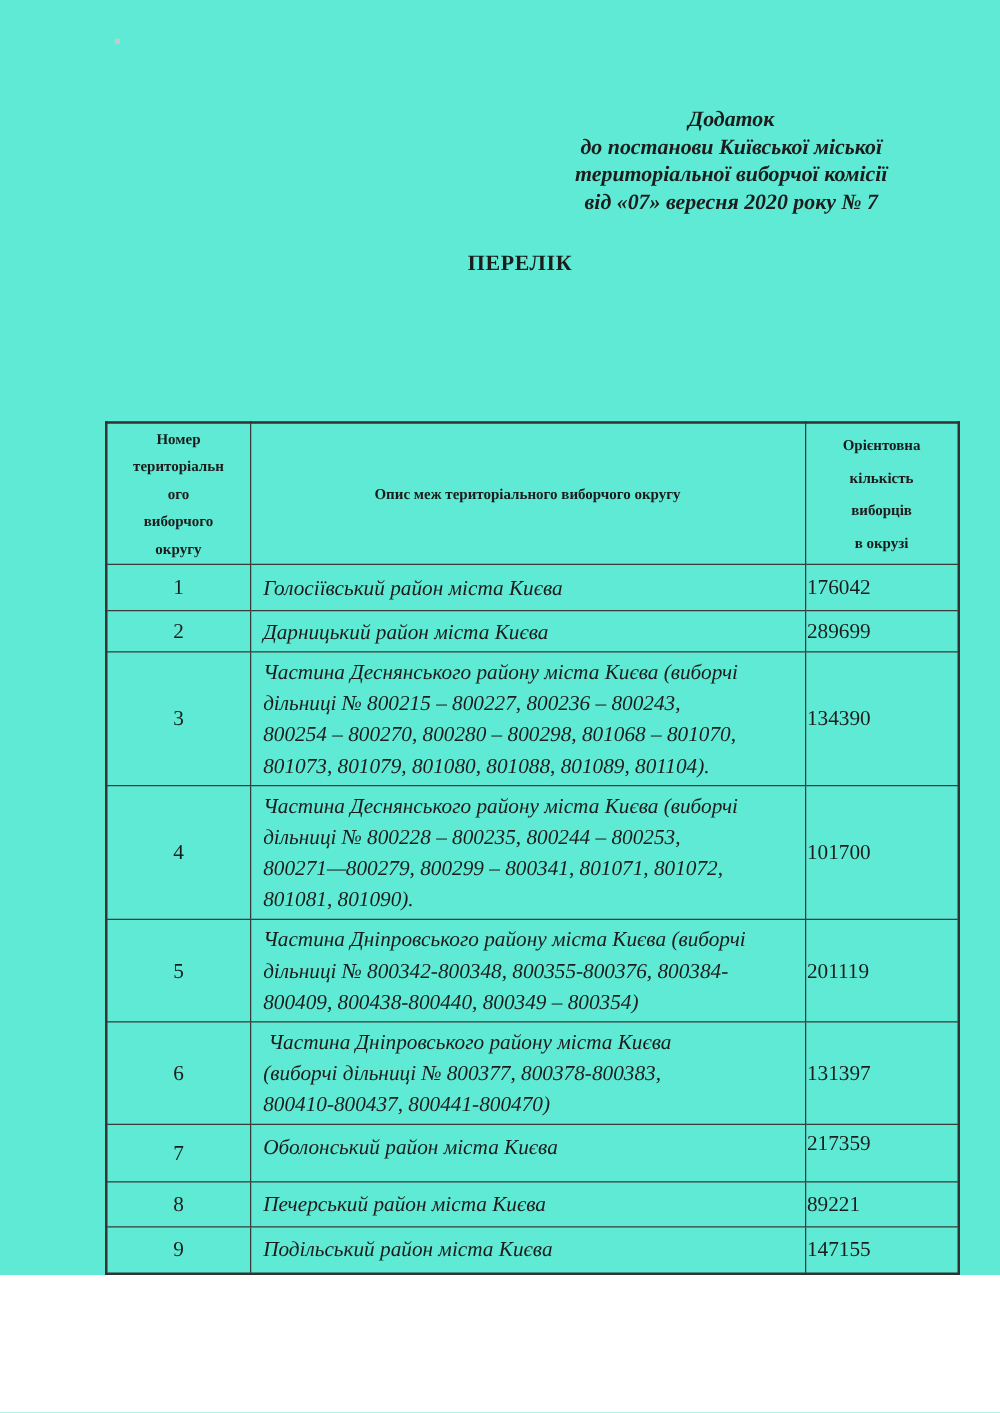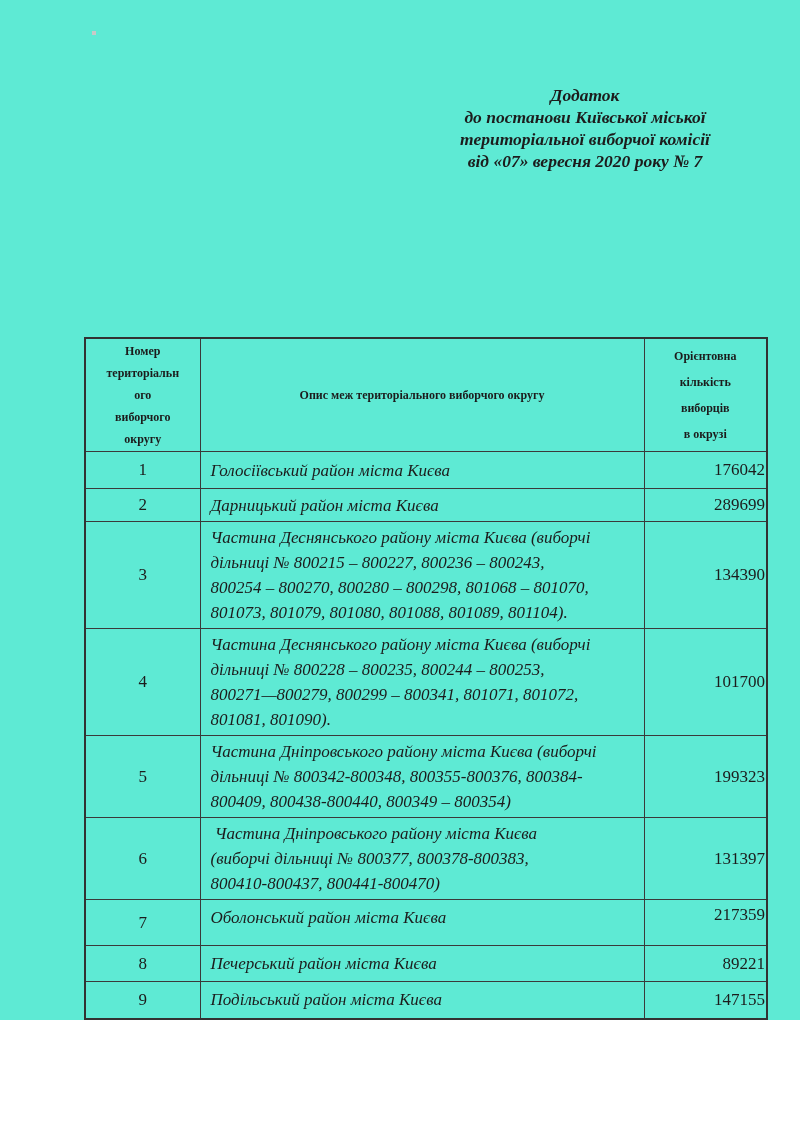--- a/index.html
+++ b/index.html
@@ -64,34 +64,35 @@
     text-align: center;
     white-space: pre-line;
     margin-top: 10px;
   }
   th.col-num    { line-height: 22px; }
   th.col-desc   { line-height: 21px; padding: 0 28px; }
   th.col-voters { line-height: 26px; }
   .districts td { font-size: 17px; }
   td.num    { text-align: center; }
   td.desc   { text-align: left; padding: 3px 8px 3px 10px; line-height: 25px; white-space: pre-line; font-style: italic; }
-  td.voters { text-align: right; }
+  td.voters { text-align: left; }
 </style>
 </head>
 <body>
 
 <div class="page">
 
   <div class="speck"></div>
 
   <div class="doc-header">Додаток
 до постанови Київської міської
 територіальної виборчої комісії
 від «07» вересня 2020 року № 7</div>
 
+  <div class="doc-title">ПЕРЕЛІК</div>
 
 
   <table class="districts">
     <colgroup>
       <col style="width:115px">
       <col style="width:444px">
       <col style="width:123px">
     </colgroup>
     <thead>
       <tr style="height:111px">
@@ -132,21 +133,21 @@
 дільниці № 800228 – 800235, 800244 – 800253,
 800271—800279, 800299 – 800341, 801071, 801072,
 801081, 801090).</td>
         <td class="voters">101700</td>
       </tr>
       <tr style="height:81px">
         <td class="num">5</td>
         <td class="desc">Частина Дніпровського району міста Києва (виборчі
 дільниці № 800342-800348, 800355-800376, 800384-
 800409, 800438-800440, 800349 – 800354)</td>
-        <td class="voters">199323</td>
+        <td class="voters">201119</td>
       </tr>
       <tr style="height:80px">
         <td class="num">6</td>
         <td class="desc">&nbsp;Частина Дніпровського району міста Києва
 (виборчі дільниці № 800377, 800378-800383,
 800410-800437, 800441-800470)</td>
         <td class="voters">131397</td>
       </tr>
       <tr style="height:46px">
         <td class="num">7</td>

